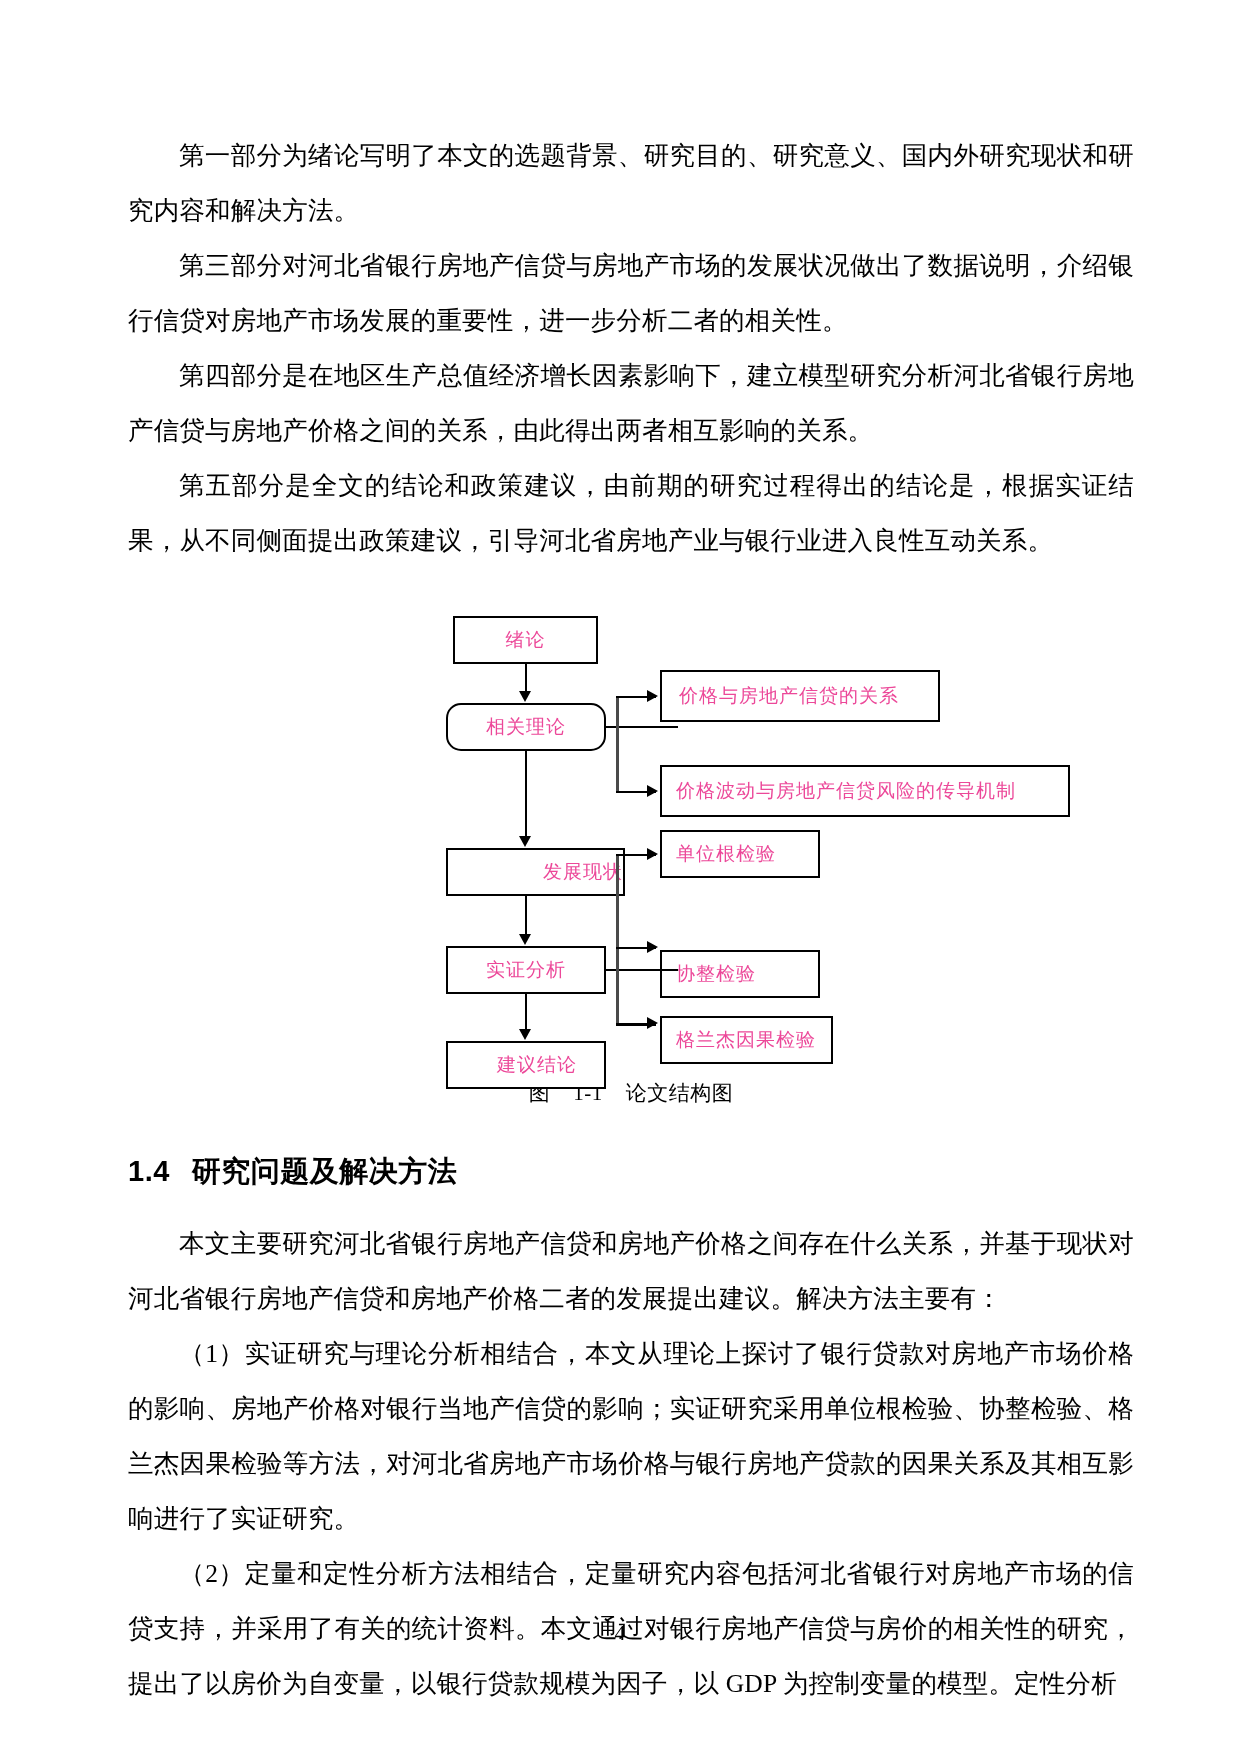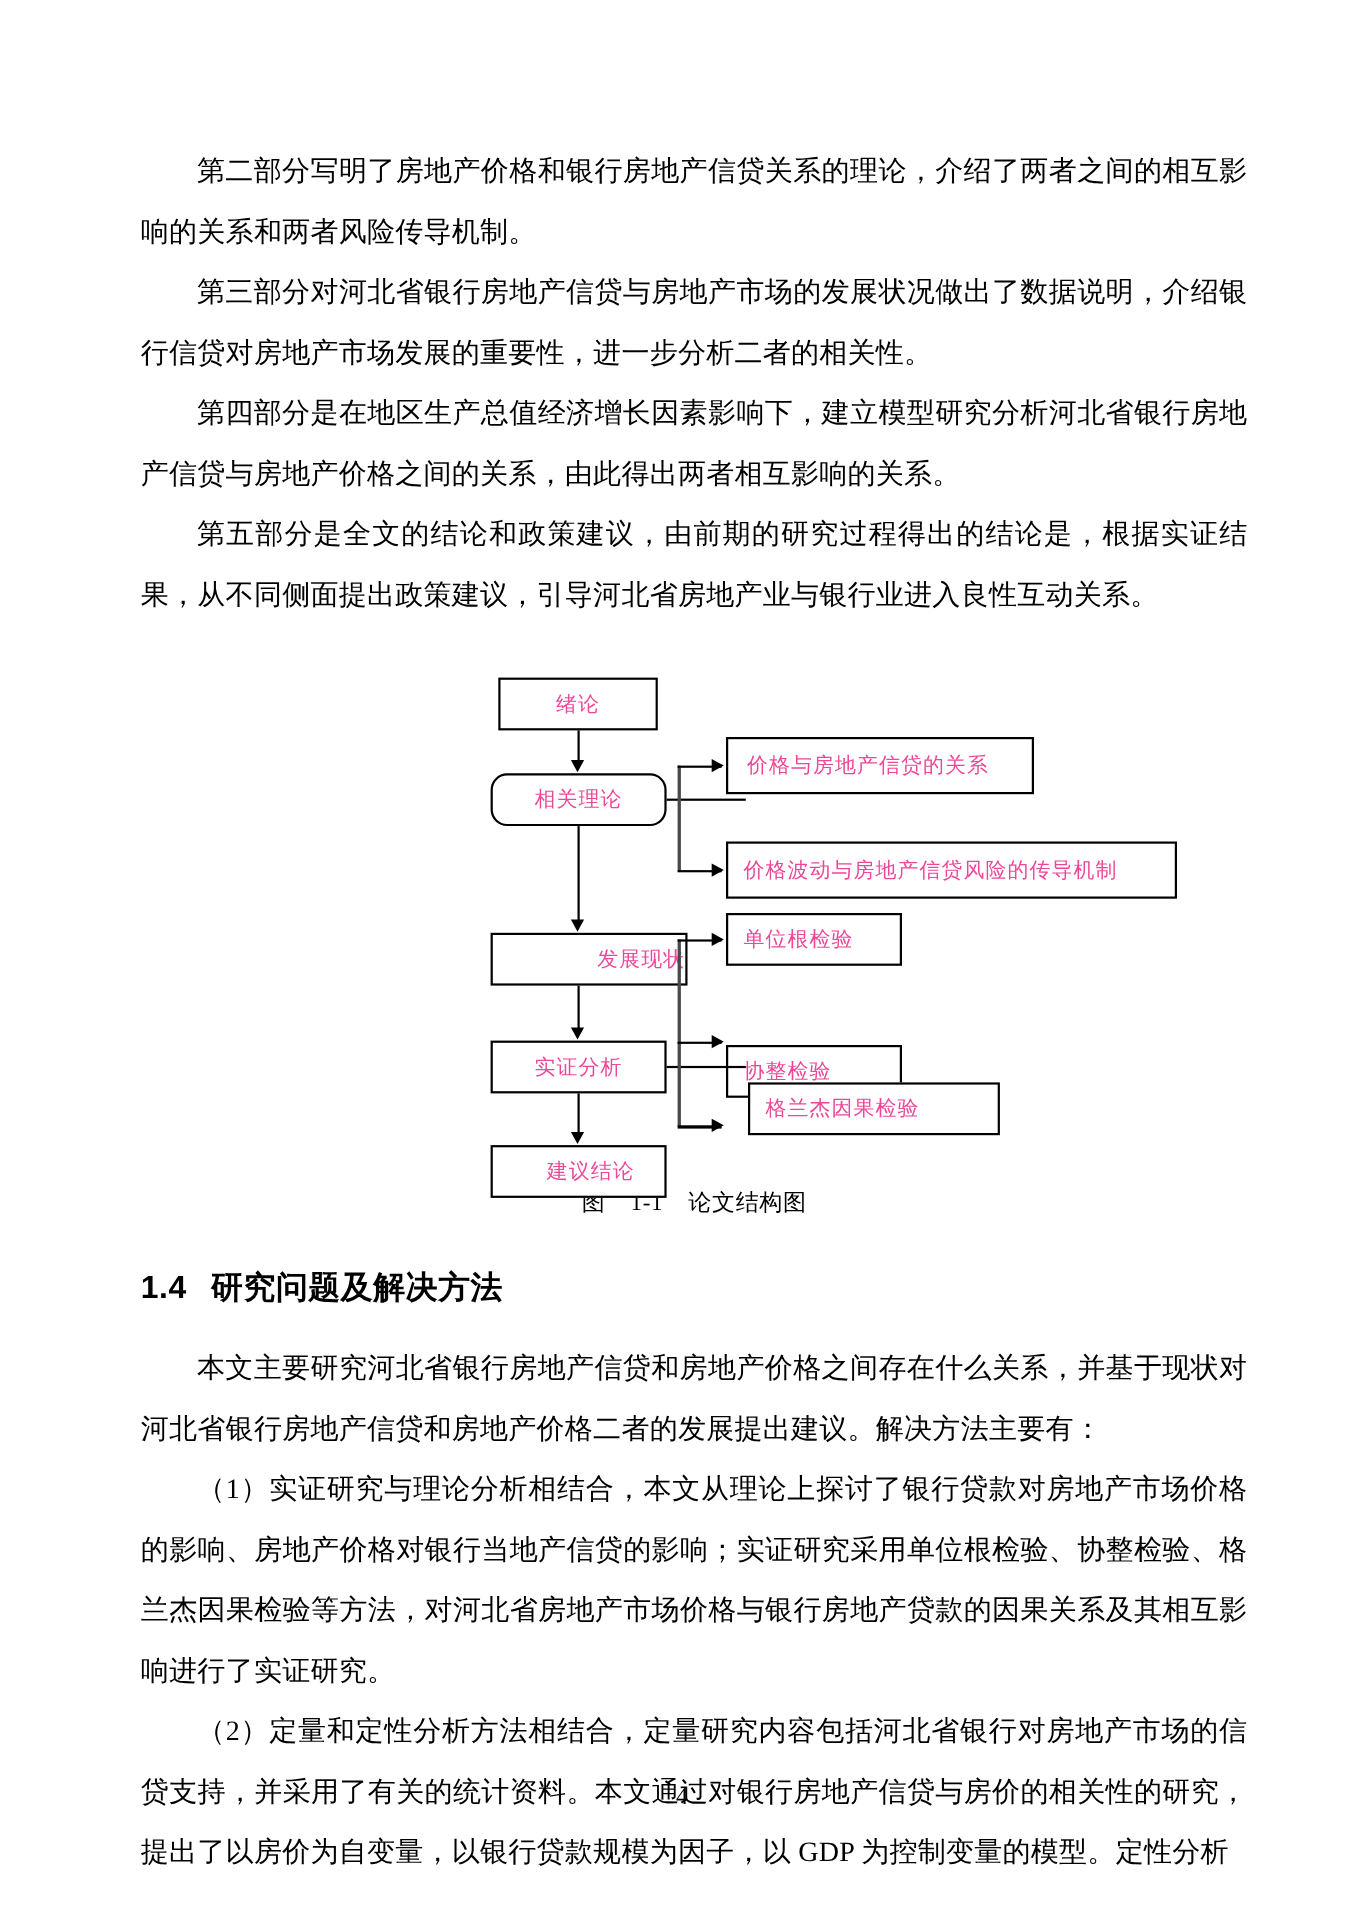--- a/index.html
+++ b/index.html
@@ -118,21 +118,21 @@
   }
   .spacer-sm { height: 22px; }
   .spacer-md { height: 40px; }
 </style>
 </head>
 <body>
 
 <div class="page">
   <div class="content">
 
-    <p class="para">第二部分写明了房地产价格和银行房地产信贷关系的理论，介绍了两者之间的相互影响的关系和两者风险传导机制。</p>
+    <p class="para">第一部分为绪论写明了本文的选题背景、研究目的、研究意义、国内外研究现状和研究内容和解决方法。</p>
     <p class="para">第三部分对河北省银行房地产信贷与房地产市场的发展状况做出了数据说明，介绍银行信贷对房地产市场发展的重要性，进一步分析二者的相关性。</p>
     <p class="para">第四部分是在地区生产总值经济增长因素影响下，建立模型研究分析河北省银行房地产信贷与房地产价格之间的关系，由此得出两者相互影响的关系。</p>
     <p class="para">第五部分是全文的结论和政策建议，由前期的研究过程得出的结论是，根据实证结果，从不同侧面提出政策建议，引导河北省房地产业与银行业进入良性互动关系。</p>
 
     <div class="spacer-md"></div>
 
     <div class="figure">
 
       <div class="node left" style="left:325px; top:8px; width:145px; height:48px;">
         <span>绪论</span>
@@ -163,21 +163,21 @@
       </div>
 
       <div class="node right" style="left:532px; top:222px; width:160px; height:48px;">
         <span>单位根检验</span>
       </div>
 
       <div class="node right" style="left:532px; top:315px; width:160px; height:48px;margin-top:27px;">
         <span>协整检验</span>
       </div>
 
-      <div class="node right" style="left:532px; top:376px; width:229px; height:48px;margin-left:20px;">
+      <div class="node right" style="left:532px; top:408px; width:173px; height:48px;">
         <span>格兰杰因果检验</span>
       </div>
 
       <div class="ln v" style="left:397px; top:56px; height:28px;"></div>
       <div class="arrow-down" style="left:390.5px; top:83px;"></div>
 
       <div class="ln v" style="left:397px; top:143px; height:86px;"></div>
       <div class="arrow-down" style="left:390.5px; top:228px;"></div>
 
       <div class="ln v" style="left:397px; top:288px; height:39px;"></div>

